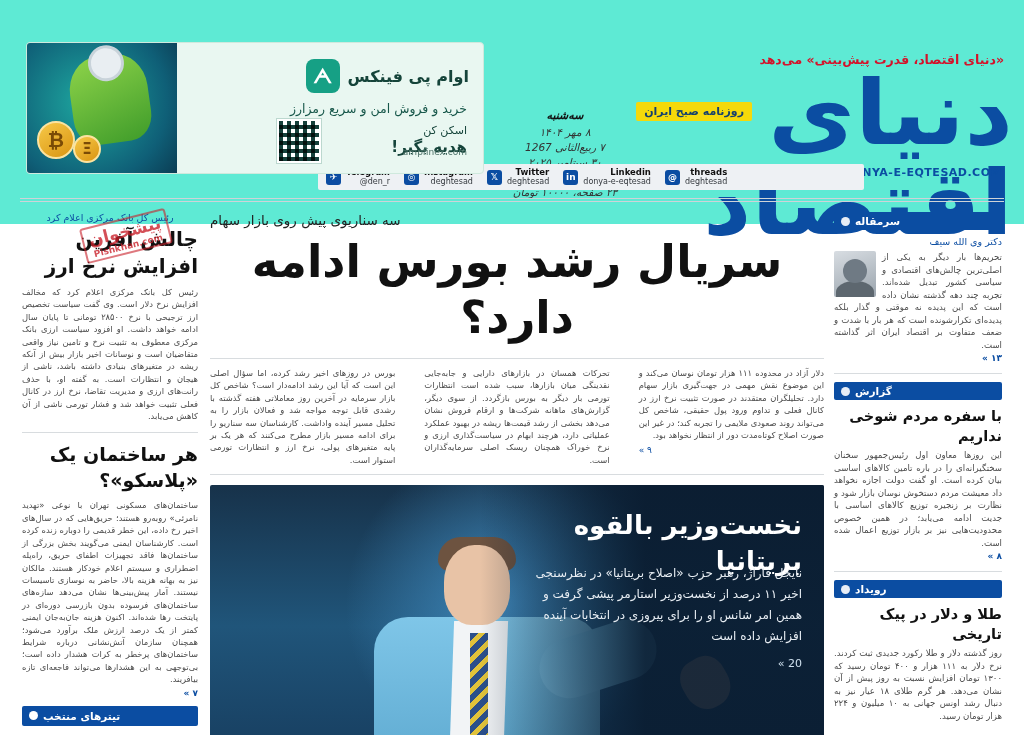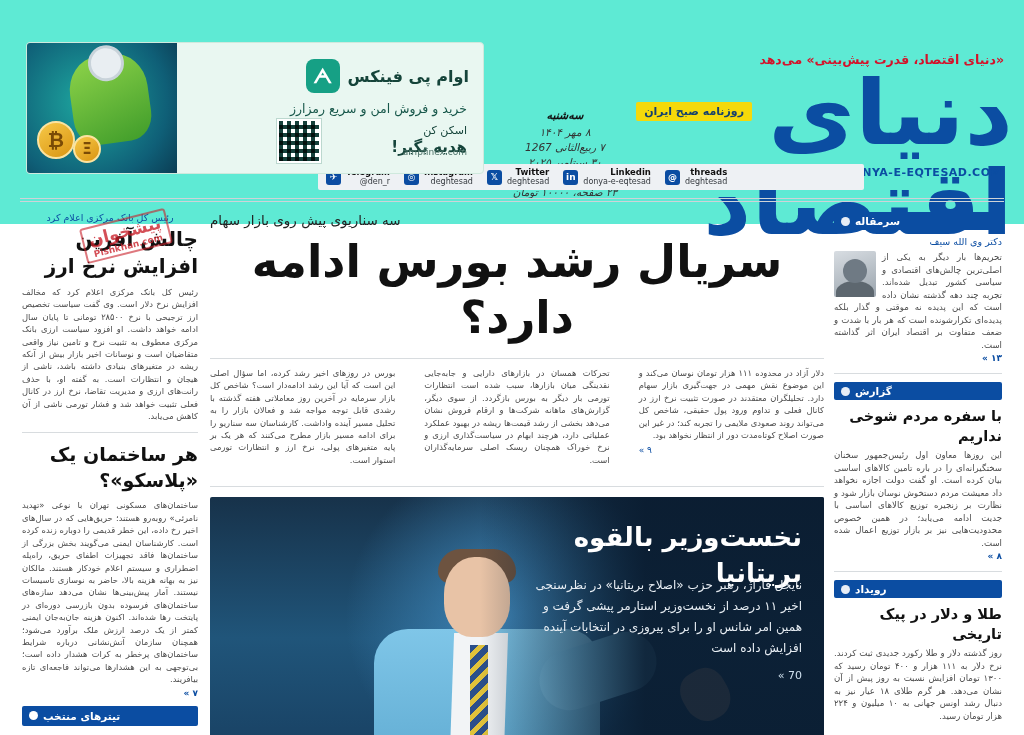--- a/index.html
+++ b/index.html
@@ -185,21 +185,21 @@
   .kicker {
     font-size: 13.5px; color: #222; text-align: left; margin-bottom: 6px;
   }
   .headline {
     font-size: 45px; line-height: 56px; font-weight: bold; color: #111;
     text-align: center; margin: 0 0 12px 0; letter-spacing: -1px;
   }
   .lede-grid {
     display: flex; flex-direction: row-reverse; gap: 29px;
     border-top: 1px solid #d8dcdf; border-bottom: 1px solid #d8dcdf;
-    padding: 8px 0 20px;
+    padding: 8px 0 8px;
   }
   .lede-col { flex: 1 1 0; font-size: 8.4px; line-height: 12.4px; color: #4a4a4a; text-align: justify; }
   .lede-more { text-align: left; font-size: 9px; color: #0b4da2; margin-top: 3px;}
 
   .photo-card {
     position: relative; margin-top: 10px; height: 352px; border-radius: 2px; overflow: hidden;
     background: linear-gradient(180deg,#17324a 0%, #20557a 40%, #123050 100%);
   }
   .stage-glow {
     position: absolute; right: 26%; top: -40px; width: 320px; height: 320px;
@@ -429,21 +429,21 @@
         <div class="p-hair"></div>
         <div class="p-head"></div>
         <div class="p-arm">
             <div class="p-hand"></div>
           </div>
       </div>
 
       <div class="photo-overlay"></div>
       <div class="photo-title">نخست‌وزیر بالقوه بریتانیا</div>
       <div class="photo-body">نایجل فاراژ، رهبر حزب «اصلاح بریتانیا» در نظرسنجی اخیر ۱۱ درصد از نخست‌وزیر استارمر پیشی گرفت و همین امر شانس او را برای پیروزی در انتخابات آینده افزایش داده است</div>
-      <div class="photo-page">70 »</div>
+      <div class="photo-page">20 »</div>
 
     </div>
   </div>
 
   <div class="col-left">
     <div style="position:relative">
       <div class="left-kicker">رئیس کل بانک مرکزی اعلام کرد</div>
       <div class="left-title">چالش آفرین‌ افزایش نرخ ارز</div>
       <div class="stamp">
         <span>پیشخوان</span>

